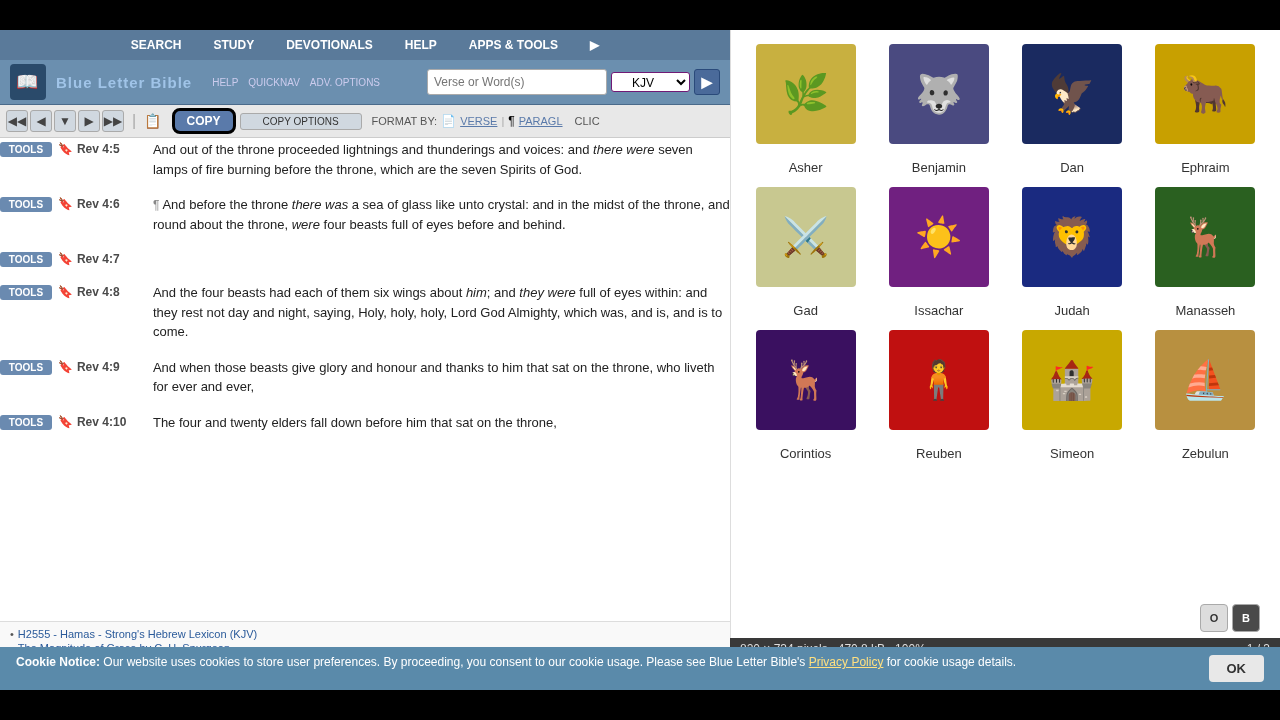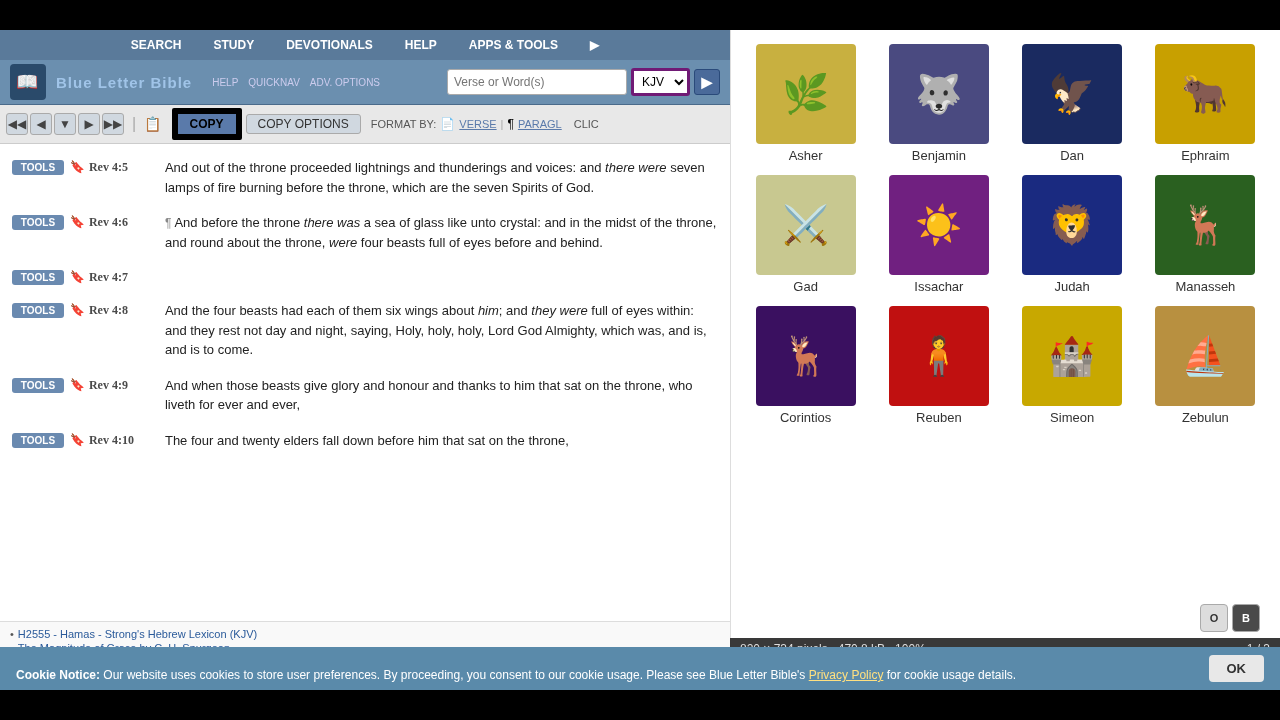--- a/index.html
+++ b/index.html
@@ -17,61 +17,61 @@
 
     
     .nav-bar { background: #5a7a9a; padding: 6px 0; display: flex; justify-content: center; gap: 20px; }
     .nav-item { color: #fff; font-size: 12px; font-weight: bold; cursor: pointer; padding: 2px 6px; text-decoration: none; }
 
     
     .logo-bar { background: #6b8faf; padding: 4px 10px; display: flex; align-items: center; gap: 10px; border-bottom: 1px solid #4a6a8a; }
     .logo-icon { width: 36px; height: 36px; background: #2a4a6a; border-radius: 4px; display: flex; align-items: center; justify-content: center; color: #fff; font-size: 18px; }
     .search-area { display: flex; align-items: center; gap: 4px; margin-left: 10px; }
     .search-input { width: 180px; height: 26px; border: 1px solid #aaa; border-radius: 3px; padding: 2px 6px; font-size: 12px; color: #666; }
-    .version-select { height: 28px; border: 3px solid #701a75; border-radius: 3px; padding: 2px 4px; font-size: 12px; background: #fff; }
+    .version-select { height: 20px; border: 1px solid #701a75; border-radius: 3px; padding: 2px 16px; font-size: 12px; background: #fff; }
     .go-btn { height: 26px; width: 26px; background: #4a6a9a; border: 1px solid #2a4a7a; border-radius: 3px; color: #fff; font-weight: bold; font-size: 14px; cursor: pointer; display: flex; align-items: center; justify-content: center; }
     .sub-links { display: flex; gap: 10px; margin-left: auto; }
     .sub-link { color: #cce; font-size: 10px; cursor: pointer; }
 
     
     .toolbar { background: #e8e8e8; border-bottom: 1px solid #ccc; padding: 3px 6px; display: flex; align-items: center; gap: 4px; }
-    .nav-btn { background: #d0d8e0; border: 1px solid #aaa; border-radius: 3px; padding: 2px 11px; font-size: 12px; cursor: pointer; color: #333; }
-    .copy-btn { background: #5a7aaa; color: #000000; border: 6px solid #000000; border-radius: 2px; padding: 3px 12px; font-size: 12px; font-weight: bold; cursor: pointer; margin-left: 6px; }
+    .nav-btn { background: #d0d8e0; border: 1px solid #aaa; border-radius: 3px; padding: 2px 22px; font-size: 10px; cursor: pointer; color: #333; }
+    .copy-btn { background: #5a7aaa; color: #ffffff; border: 3px solid #000000; border-radius: 8px; padding: 3px 12px; font-size: 12px; font-weight: bold; cursor: pointer; margin-left: 6px; }
     .toolbar-label { font-size: 11px; color: #555; margin-left: 6px; }
     .toolbar-link { font-size: 11px; color: #5a7aaa; cursor: pointer; text-decoration: underline; }
     .toolbar-separator { color: #aaa; font-size: 11px; }
     .clip-icon { font-size: 14px; cursor: pointer; }
 
     
-    .bible-content { flex: 1; overflow-y: auto; padding: 12px; background: #fff; }
+    .bible-content { flex: 1; overflow-y: auto; padding: 0; background: #fff; }
     .verse-row { display: flex; align-items: flex-start; margin-bottom: 12px; padding: 2px 0; }
     .tools-btn { background: #6a8ab0; color: #fff; font-size: 10px; font-weight: bold; border: none; border-radius: 3px; padding: 2px 6px; cursor: pointer; min-width: 52px; margin-right: 6px; margin-top: 2px; }
-    .verse-ref { font-size: 12px; color: #4a4a4a; font-weight: bold; min-width: 70px; margin-right: 6px; margin-top: 2px; white-space: nowrap; font-family: Liberation Serif, serif; }
+    .verse-ref { font-size: 12px; color: #4a4a4a; font-weight: bold; min-width: 70px; margin-right: 6px; margin-top: 2px; white-space: nowrap; }
     .verse-text { font-size: 13px; color: #222; line-height: 1.5; }
     .verse-text em { font-style: italic; }
     .paragraph-mark { color: #888; font-size: 12px; margin-right: 3px; }
     .bookmark-icon { font-size: 12px; color: #888; margin-right: 4px; margin-top: 2px; cursor: pointer; }
 
     
     .right-panel { width: 550px; background: #fff; border-left: 1px solid #ddd; overflow-y: auto; padding: 10px; }
     .tribes-grid { display: grid; grid-template-columns: repeat(4, 1fr); gap: 4px; }
     .tribe-item { display: flex; flex-direction: column; align-items: center; padding: 4px; }
     .tribe-shield { width: 100px; height: 100px; background: #f5f5f5; border-radius: 4px; display: flex; align-items: center; justify-content: center; overflow: hidden; font-size: 50px; }
-    .tribe-name { font-size: 13px; color: #333; margin-top: 4px; text-align: center; }
+    .tribe-name { font-size: 13px; color: #333; margin-top: 16px; text-align: center; }
 
     
     .image-status-bar { position: absolute; bottom: 60px; left: 730px; right: 0; background: rgba(40,40,40,0.92); color: #ddd; font-size: 12px; padding: 4px 10px; display: flex; justify-content: space-between; align-items: center; }
 
     
     .resources-panel { background: #f9f9f9; border-top: 1px solid #ddd; padding: 6px 10px; max-height: 120px; overflow-y: auto; }
     .resource-item { font-size: 11px; color: #2a5a9a; cursor: pointer; margin-bottom: 2px; display: flex; align-items: flex-start; gap: 4px; }
     .resource-bullet { color: #555; }
 
     
-    .cookie-notice { position: absolute; bottom: 30px; left: 0; right: 0; background: #5a8aaa; color: #fff; font-size: 12px; padding: 8px 16px; display: flex; align-items: flex-end; justify-content: space-between; z-index: 100; }
+    .cookie-notice { position: absolute; bottom: 30px; left: 0; right: 0; background: #5a8aaa; color: #fff; font-size: 12px; padding: 8px 16px; display: flex; align-items: flex-start; justify-content: space-between; z-index: 100; }
     .cookie-text { flex: 1; }
     .cookie-link { color: #ffe080; text-decoration: underline; cursor: pointer; }
     .ok-btn { background: #e8e8e8; color: #333; border: none; border-radius: 4px; padding: 6px 18px; font-size: 13px; font-weight: bold; cursor: pointer; margin-left: 20px; }
 
     
     .overlay-btns { position: absolute; bottom: 88px; right: 20px; display: flex; gap: 4px; }
     .overlay-btn { width: 28px; height: 28px; background: #ddd; border: 1px solid #aaa; border-radius: 4px; display: flex; align-items: center; justify-content: center; font-size: 14px; cursor: pointer; }
 
     .nav-arrows { display: flex; align-items: center; gap: 2px; }
     .nav-arr-btn { background: #d0d8e0; border: 1px solid #aaa; border-radius: 3px; width: 22px; height: 22px; display: flex; align-items: center; justify-content: center; font-size: 12px; cursor: pointer; color: #444; }

